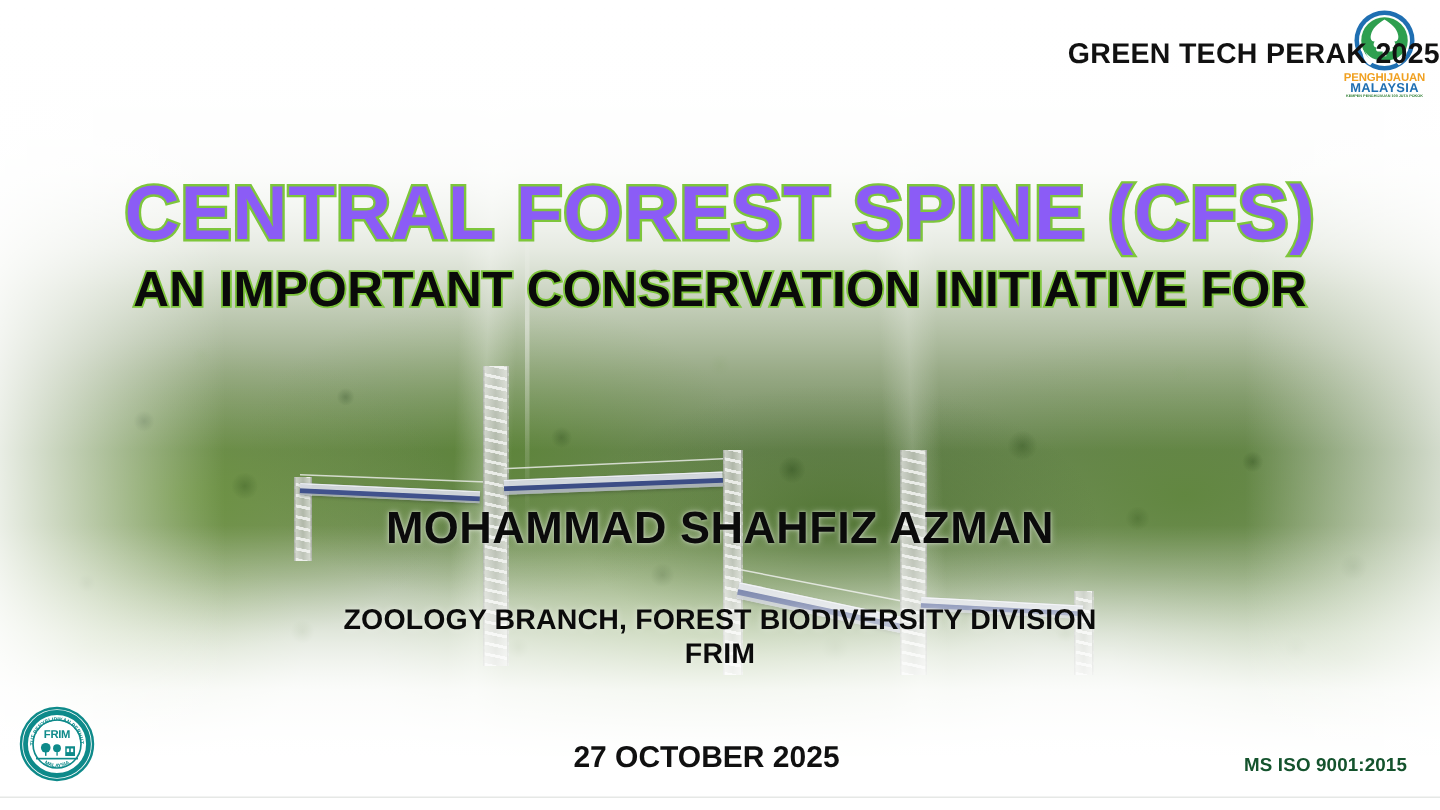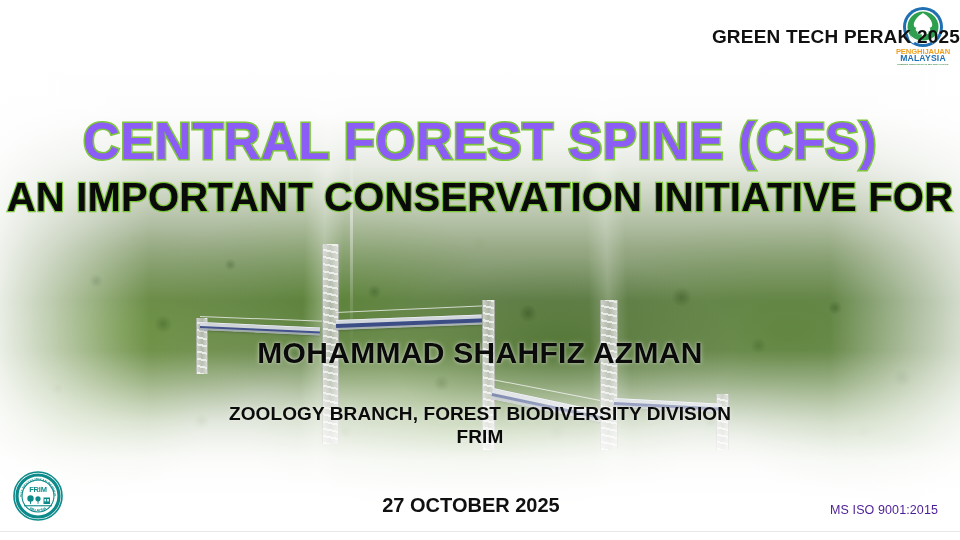--- a/index.html
+++ b/index.html
@@ -175,21 +175,21 @@
     font-weight: bold;
     line-height: 1.02;
     color: #8b5cf6;
     letter-spacing: .5px;
     -webkit-text-stroke: 3.2px #7ec63c;
     paint-order: stroke fill;
     text-shadow: 0 0 1px #7ec63c;
   }
   .sub-title {
     margin-top: 6px;
-    font-size: 40px;
+    font-size: 33px;
     font-weight: bold;
     line-height: 1.18;
     color: #0a0a0a;
     letter-spacing: .2px;
     -webkit-text-stroke: 2.4px #7ec63c;
     paint-order: stroke fill;
   }
 
   .presenter-block {
     position: absolute;
@@ -226,22 +226,22 @@
     text-align: center;
     font-size: 20px;
     font-weight: bold;
     color: #101010;
   }
 
   .iso-mark {
     position: absolute;
     top: 503px; right: 22px;
     font-size: 12.5px;
-    font-weight: normal;
-    color: #4c1d95;
+    font-weight: bold;
+    color: #14532d;
     letter-spacing: .1px;
   }
 
   
   .logo-penghijauan {
     position: absolute;
     top: 4px; right: 8px;
     width: 58px; height: 62px;
     text-align: center;
   }

